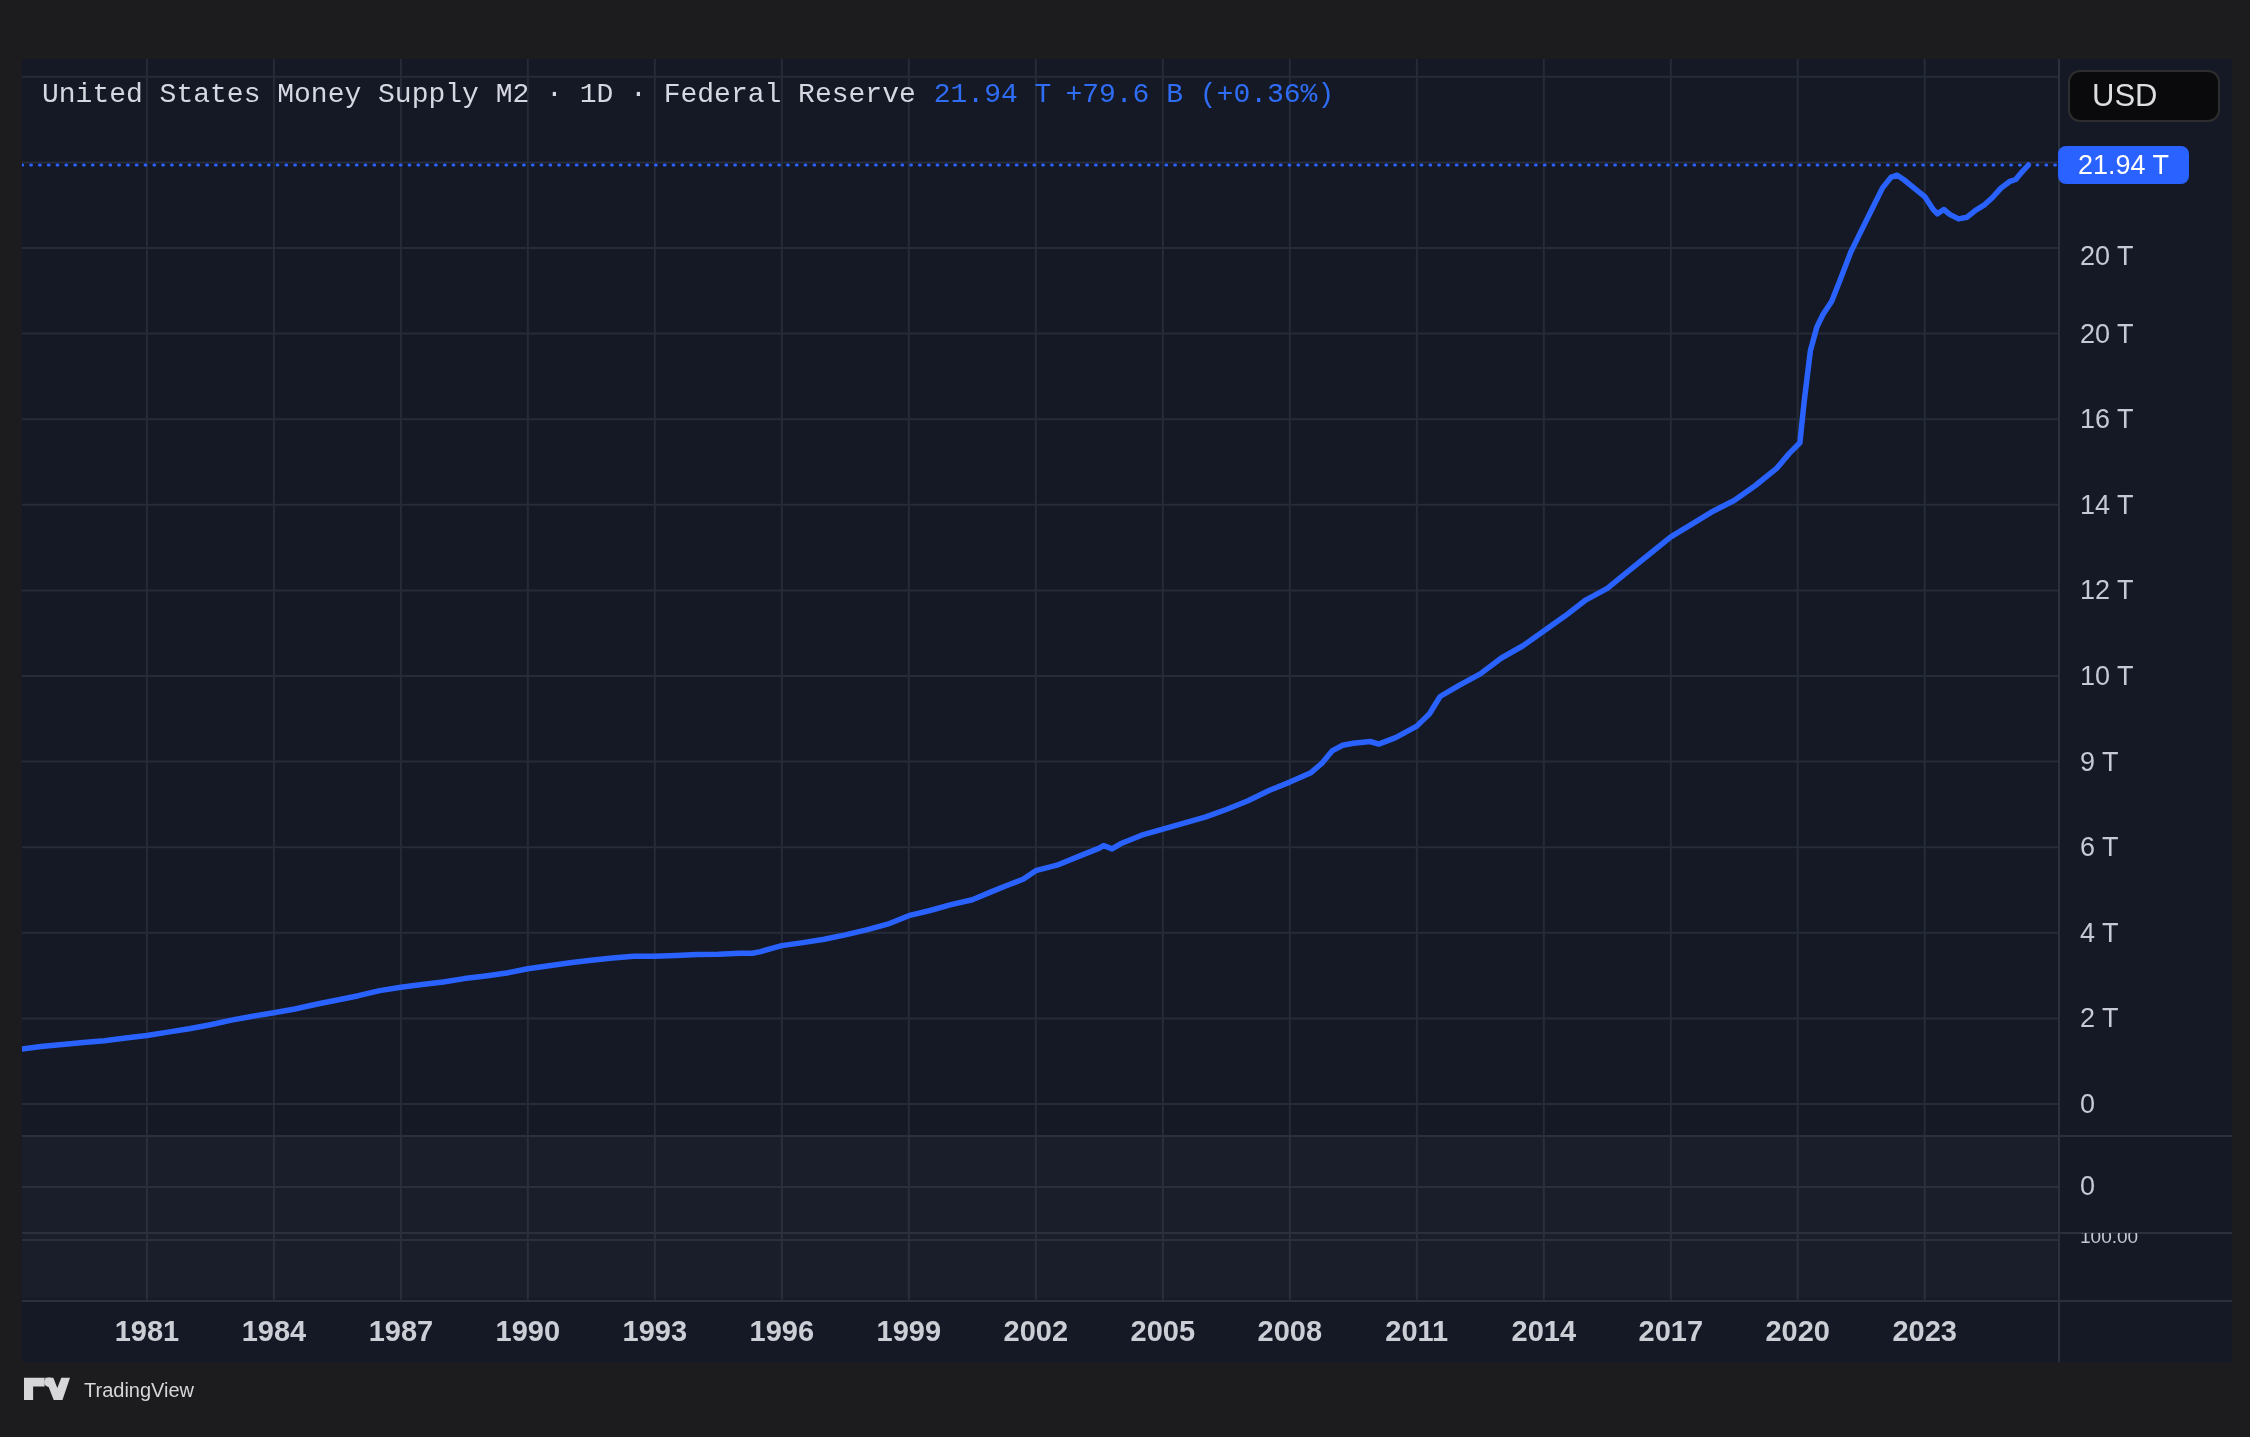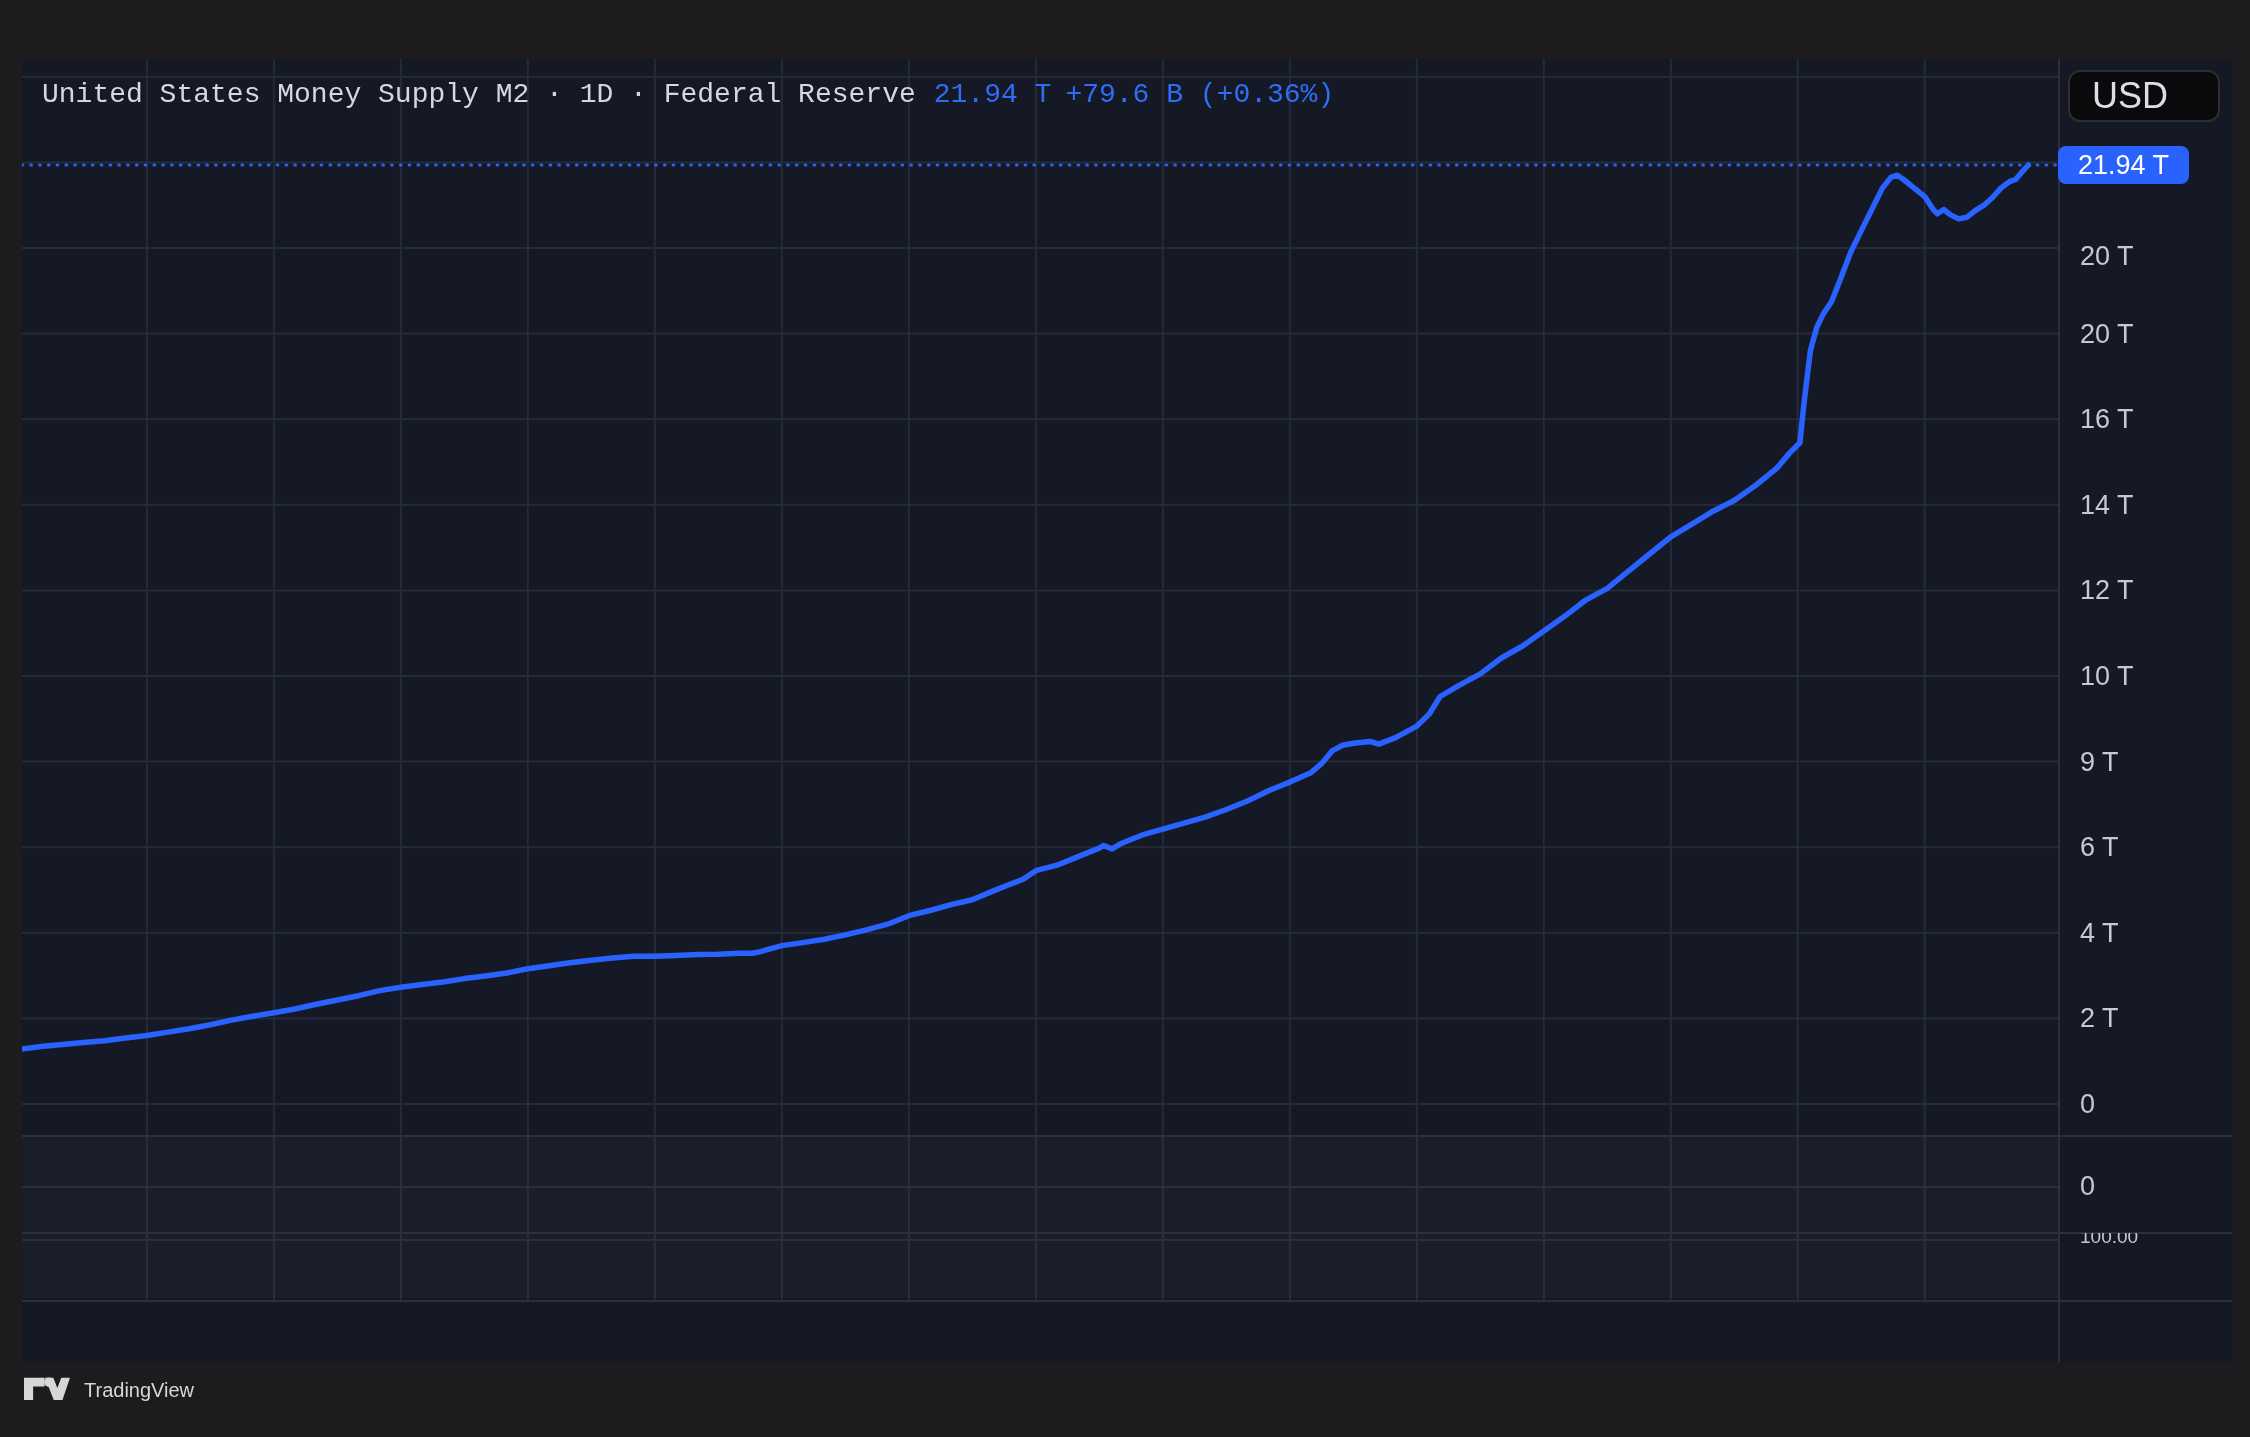--- a/index.html
+++ b/index.html
@@ -34,21 +34,21 @@
            font-size:27px;color:#c6c9d3;white-space:nowrap;}
   .pane3-clip{position:absolute;left:20px;top:1174px;height:64px;overflow:hidden;}
   .pane3-clip .y-inner{position:relative;top:-7px;font-size:19px;color:#c6c9d3;display:block;}
 
   .price-badge{position:absolute;left:-2px;top:88px;width:131px;height:38px;background:#2962FF;
                border-radius:8px;color:#ffffff;font-size:27px;display:flex;
                align-items:center;justify-content:center;z-index:6;}
 
   .usd-btn{position:absolute;left:8px;top:11px;width:152px;height:52px;background:#0a0a0c;
            border:2px solid #2e2e31;border-radius:12px;box-sizing:border-box;
-           color:#dcdee1;font-size:36px;display:flex;align-items:center;
+           color:#dcdee1;font-size:31px;display:flex;align-items:center;
            padding-left:22px;z-index:6;cursor:pointer;}
 
   
   .time-scale{position:absolute;left:0;top:1241px;width:2036px;height:62px;}
   .x-label{position:absolute;top:50%;transform:translate(-50%,-50%);
            font-size:29px;font-weight:600;color:#ccced6;white-space:nowrap;}
 
   
   .tv-logo{position:absolute;left:24px;top:1376px;display:flex;align-items:center;
            gap:14px;color:#d7d7d9;}
@@ -126,20 +126,37 @@
         <div class="y-label" style="top: 788.2px;">6 T</div>
         <div class="y-label" style="top: 702.6px;">9 T</div>
         <div class="y-label" style="top: 617px;">10 T</div>
         <div class="y-label" style="top: 531.4px;">12 T</div>
         <div class="y-label" style="top: 445.8px;">14 T</div>
         <div class="y-label" style="top: 360.2px;">16 T</div>
         <div class="y-label" style="top: 274.6px;">20 T</div>
         <div class="y-label" style="top: 197px; text-align: center;">20 T</div>
       </div>
 
+    <div class="time-scale" id="time-scale">
+        <div class="x-label" style="left: 124.9px;">1981</div>
+        <div class="x-label" style="left: 251.9px;">1984</div>
+        <div class="x-label" style="left: 378.9px;">1987</div>
+        <div class="x-label" style="left: 505.8px;">1990</div>
+        <div class="x-label" style="left: 632.8px;">1993</div>
+        <div class="x-label" style="left: 759.8px;">1996</div>
+        <div class="x-label" style="left: 886.8px;">1999</div>
+        <div class="x-label" style="left: 1013.8px;">2002</div>
+        <div class="x-label" style="left: 1140.8px;">2005</div>
+        <div class="x-label" style="left: 1267.8px;">2008</div>
+        <div class="x-label" style="left: 1394.8px;">2011</div>
+        <div class="x-label" style="left: 1521.8px;">2014</div>
+        <div class="x-label" style="left: 1648.8px;">2017</div>
+        <div class="x-label" style="left: 1775.7px;">2020</div>
+        <div class="x-label" style="left: 1902.7px;">2023</div>
+      </div>
 
   </div>
 
   <div class="tv-logo">
     <svg width="46" height="29" viewBox="0 0 58 36">
       <path fill="#d7d7d9" d="M0 2 H26 V13 H11.5 V30 H0 Z"></path>
       <path fill="#d7d7d9" d="M26.5 2 L37 2 L42 15 L47 2 L58 2 L48.5 30 L37.5 30 Z"></path>
       <circle fill="#d7d7d9" cx="31.5" cy="7.5" r="6"></circle>
     </svg>
     <span class="brand">TradingView</span>

